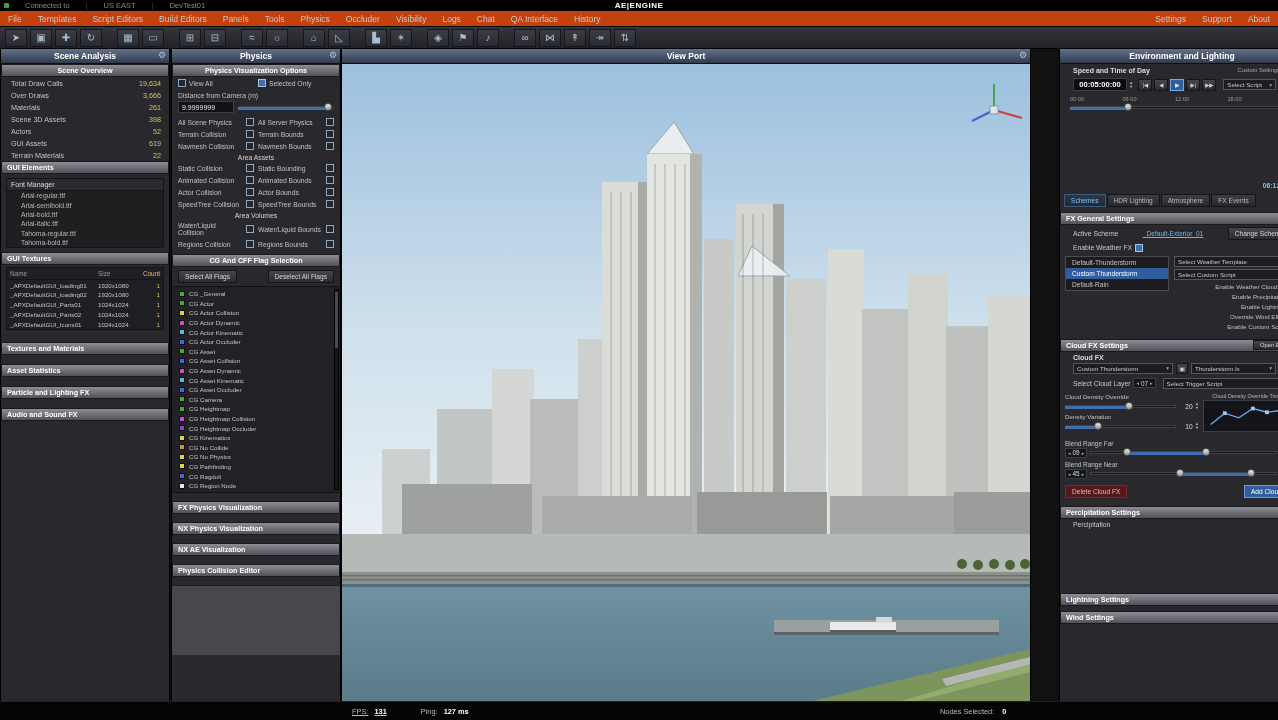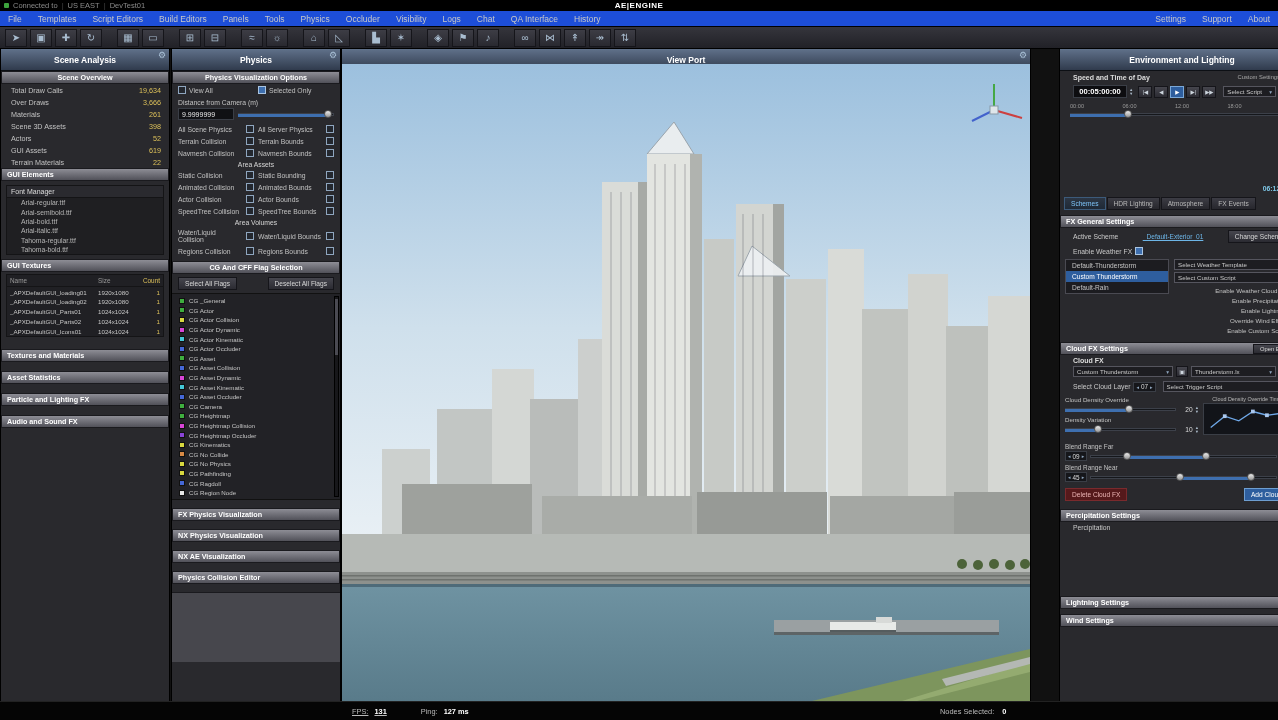--- a/index.html
+++ b/index.html
@@ -3,49 +3,49 @@
 <meta charset="utf-8">
 <style>
   * { margin:0; padding:0; box-sizing:border-box; }
   html,body { width:1278px; height:720px; overflow:hidden; background:#000;
     font-family:"Liberation Sans", sans-serif; }
   #app { position:relative; width:1278px; height:720px; background:#111; }
 
   
   #titlebar { position:absolute; top:0; left:0; right:0; height:11px; background:#000;
     display:flex; align-items:center; font-size:7.5px; color:#8a8a8a; }
-  .tb-left { display:flex; align-items:center; gap:4px; padding-left:4px; width:300px; }
+  .tb-left { display:flex; align-items:center; gap:16px; padding-left:4px; width:300px; }
   .conn-dot { width:5px; height:5px; background:#3da33d; border-radius:1px; }
   .tb-sep { color:#444; }
   .tb-title { flex:1; text-align:center; color:#fff; font-weight:bold; font-size:8px; letter-spacing:.5px; }
   .tb-right { width:300px; }
 
   
-  #menubar { position:absolute; top:11px; left:0; right:0; height:16px; background:#1d4ed8;
+  #menubar { position:absolute; top:11px; left:0; right:0; height:16px; background:#c2410c;
     border-bottom:1px solid #000; display:flex; align-items:center; font-size:8.5px; color:#c8c8c8; }
   .menu-left, .menu-right { display:flex; align-items:center; height:100%; }
   .menu-left { flex:1; }
   .menu-item { padding:0 8px; height:100%; display:flex; align-items:center; cursor:default; }
 
   
   #toolbar { position:absolute; top:27px; left:0; right:0; height:22px;
     background:linear-gradient(#35353c,#212127); border-bottom:1px solid #000;
     display:flex; align-items:center; padding-left:5px; }
   .tool { width:22px; height:18px; margin-right:3px; display:flex; align-items:center; justify-content:center;
     background:linear-gradient(#3d3d45,#292930); border:1px solid #15151a; color:#a9bdd0; font-size:10px; }
   .tool.gap { margin-left:12px; }
 
   
   .panel { position:absolute; top:49px; bottom:19px; background:#29292d; border-left:1px solid #000; border-right:1px solid #000; }
   #scene-panel { left:0; width:170px; }
   #physics-panel { left:171px; width:170px; }
   #viewport-panel { left:341px; width:690px; background:#000; }
   #env-panel { left:1032px; width:246px;margin-left:27px; }
 
-  .phead { height:22px; background:linear-gradient(#60718a,#303b4d); border-bottom:1px solid #0c0f14;
+  .phead { height:15px; background:linear-gradient(#60718a,#303b4d); border-bottom:1px solid #0c0f14;
     color:#fff; font-size:8.5px; font-weight:bold; display:flex; align-items:center; justify-content:center; position:relative; }
   .phead-gear { position:absolute; right:3px; top:1px; color:#a9c0d6; font-size:9px; font-weight:normal; cursor:pointer; }
 
   .sbar { height:13px; background:linear-gradient(#8d8d95,#515159); border:1px solid #1a1a1e;
     color:#fff; font-size:7.2px; font-weight:bold; display:flex; align-items:center; padding:0 5px; }
   .sbar.c { justify-content:center; }
   .sbar .right-btn { margin-left:auto; }
 
   
   .srow { display:flex; justify-content:space-between; padding:1.5px 8px 1.5px 10px; font-size:7.2px; color:#c2c2c2; }

